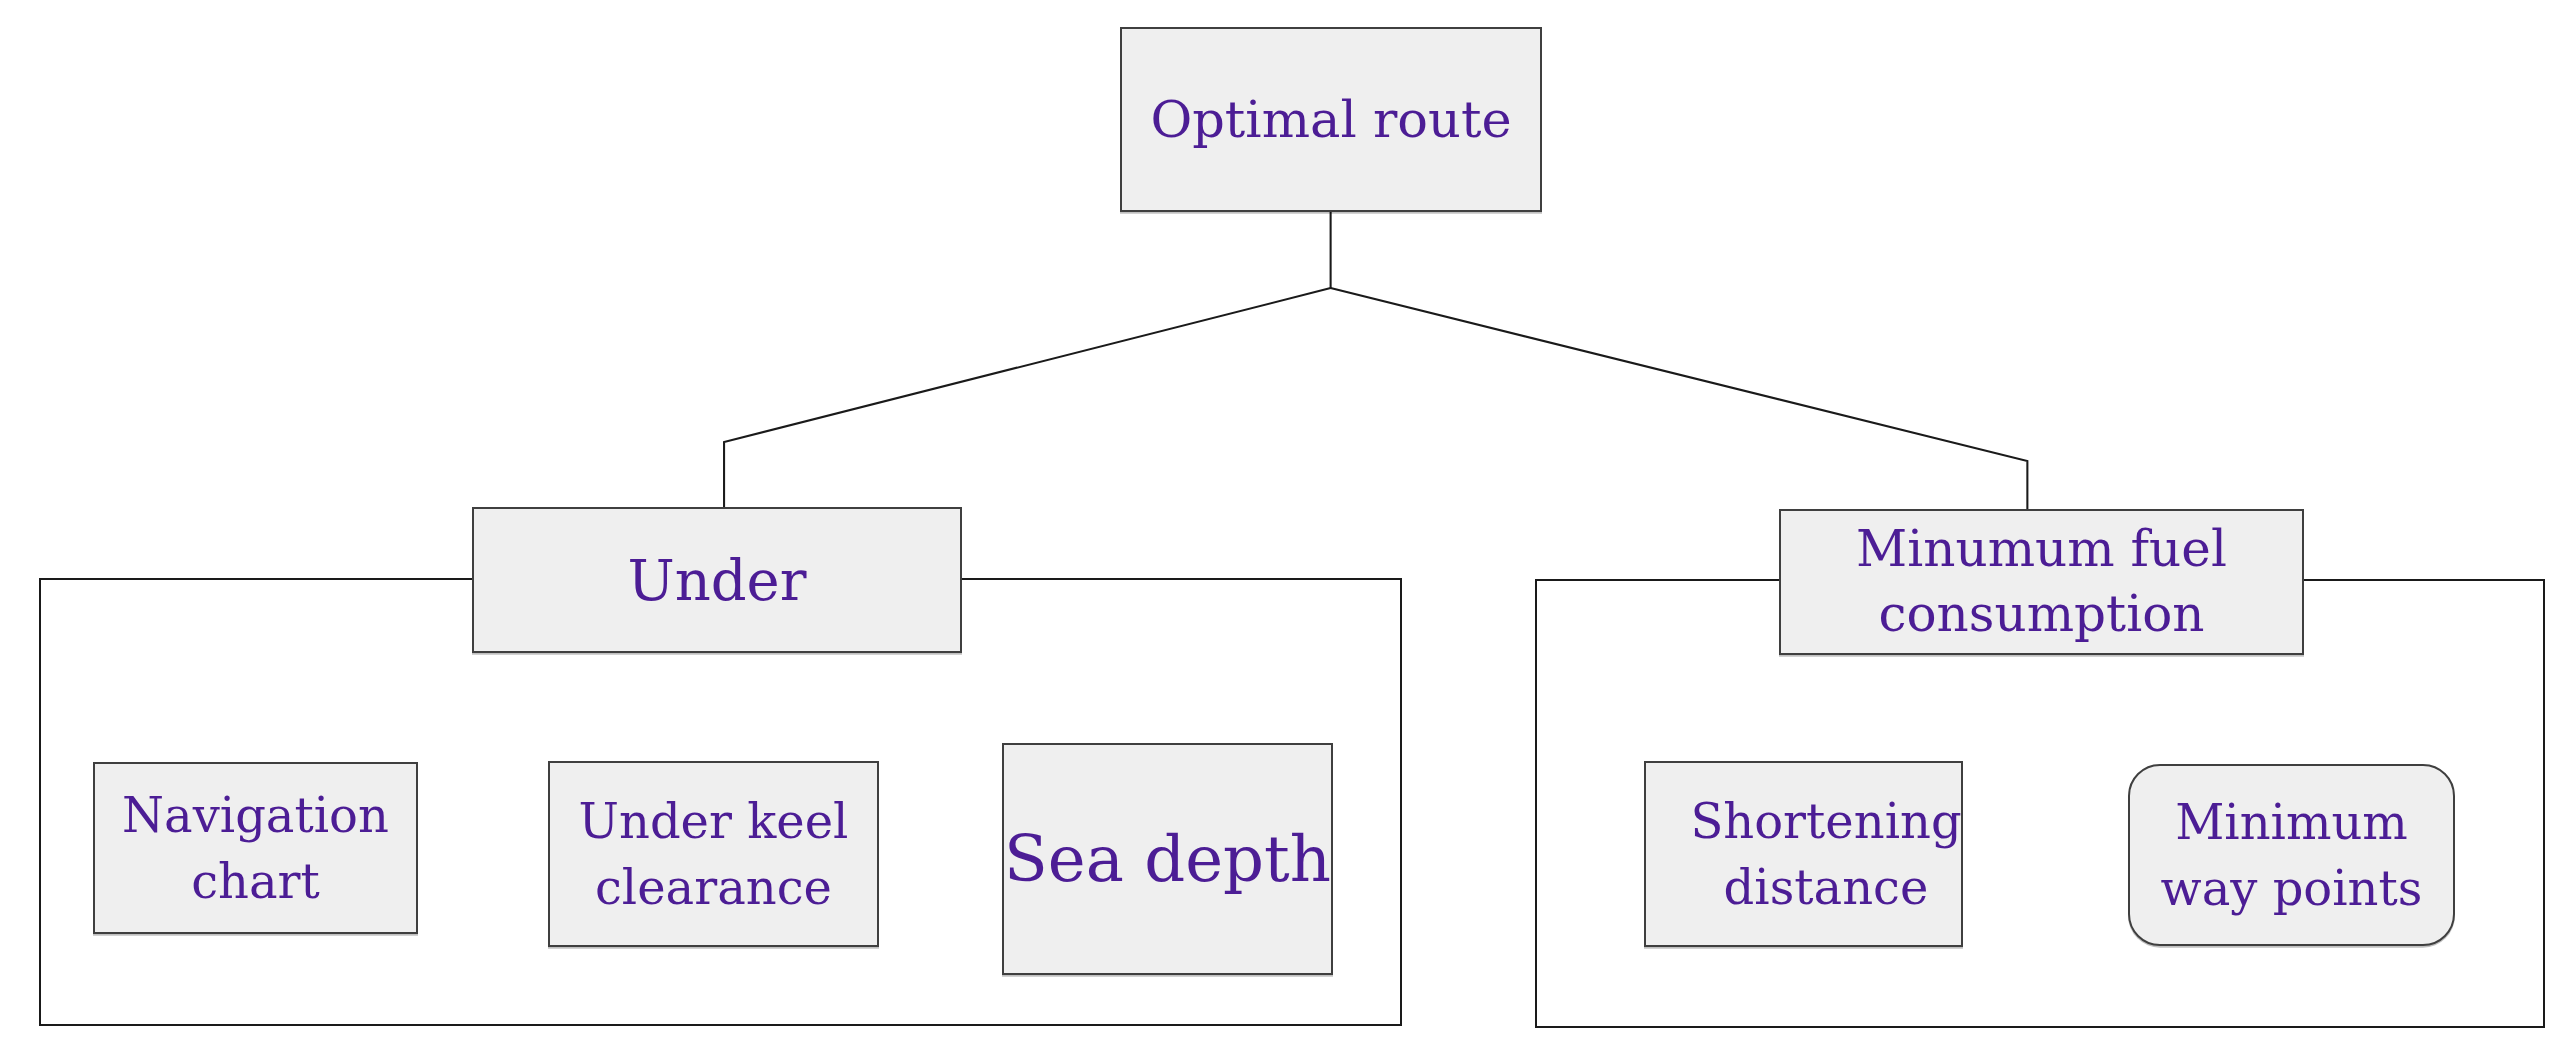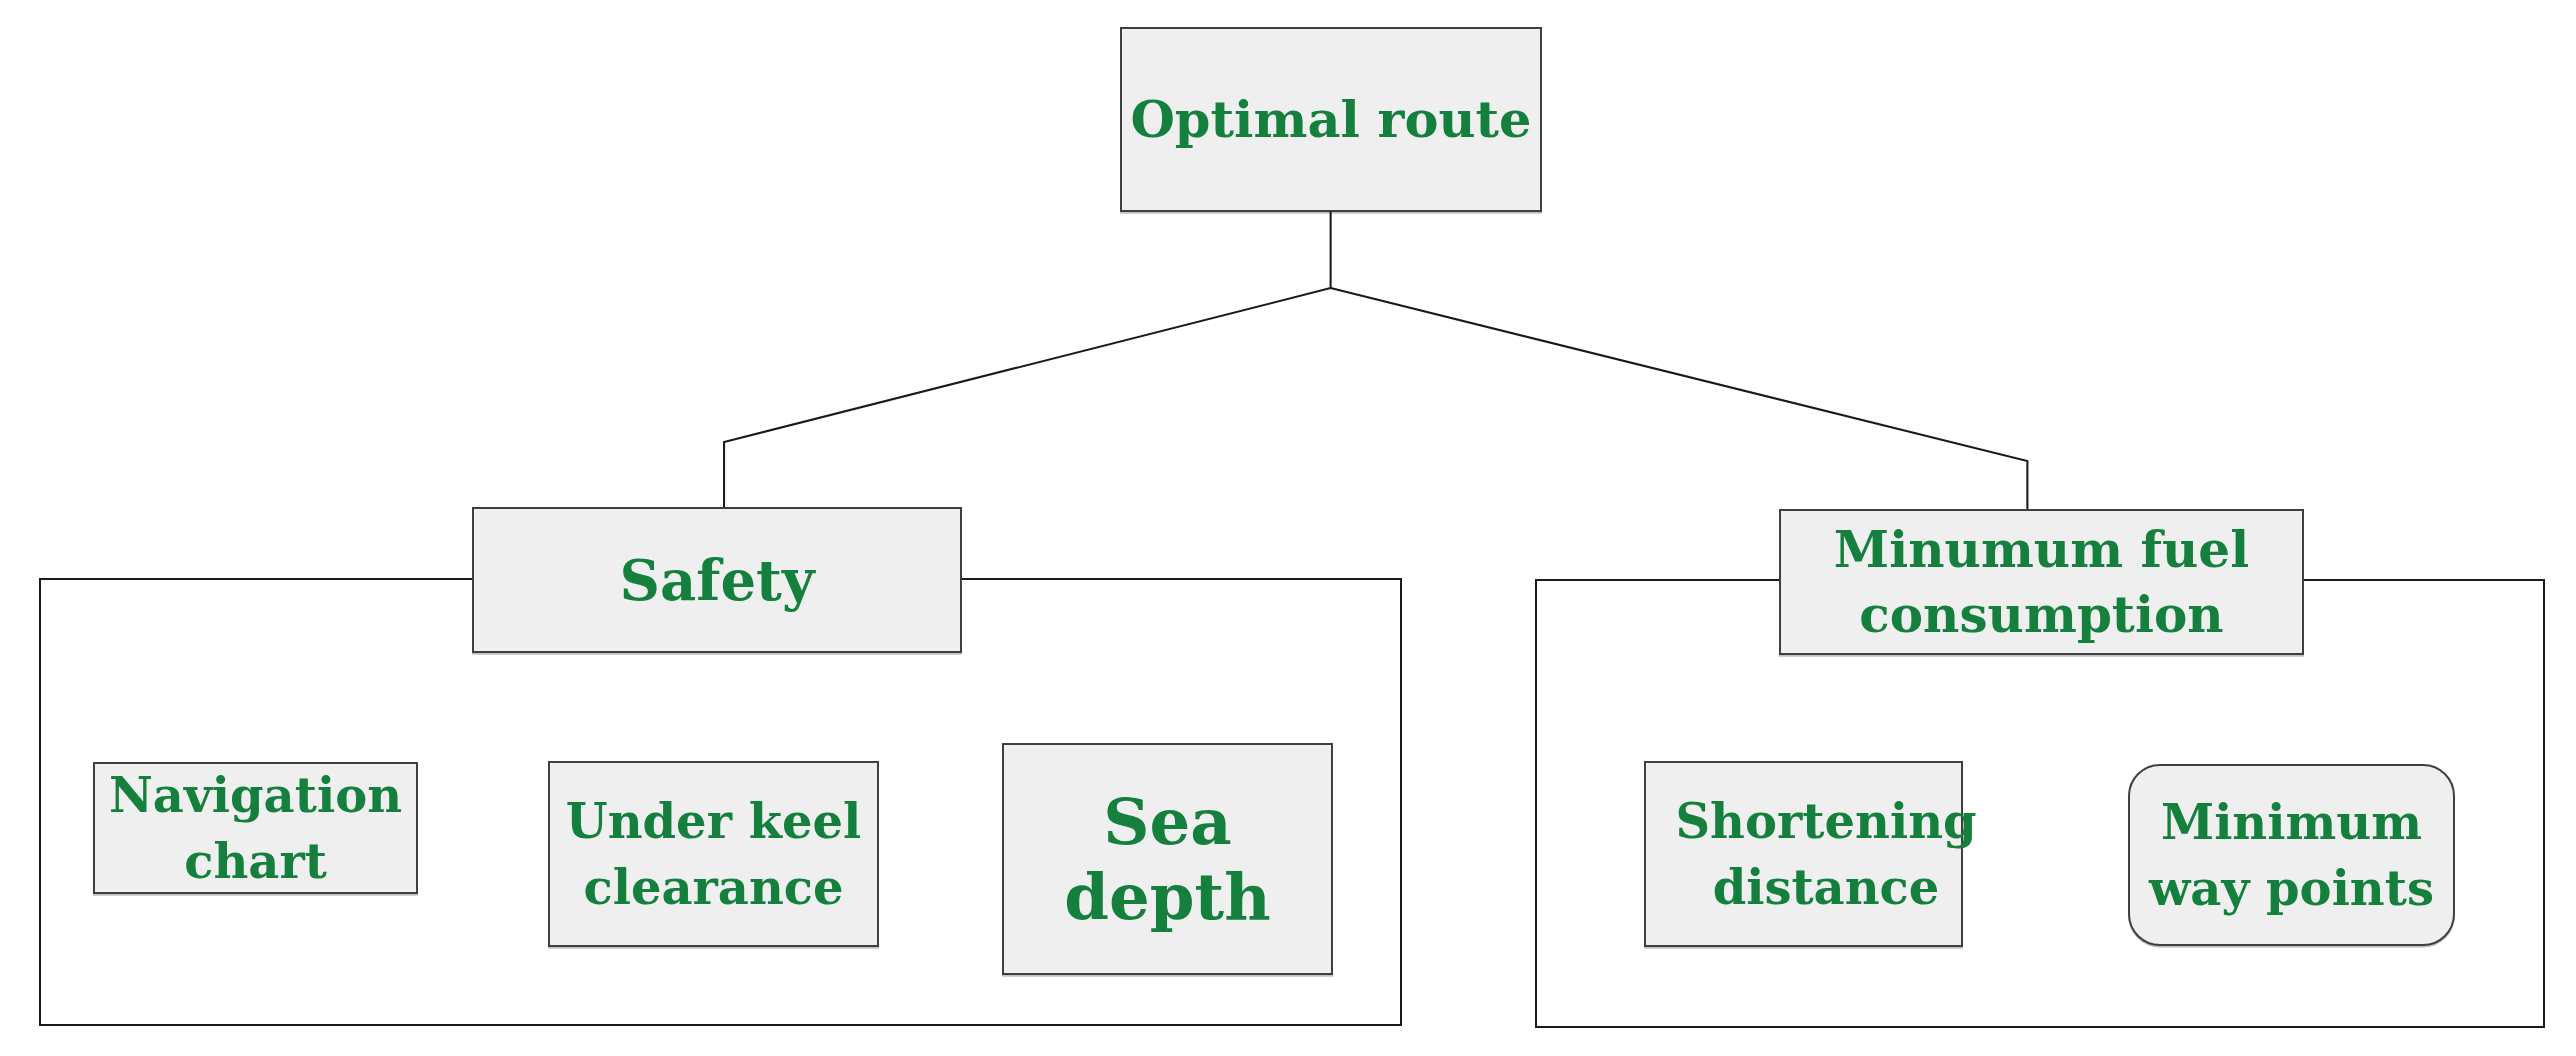--- a/index.html
+++ b/index.html
@@ -2,23 +2,22 @@
 <html style="font-size:13.2px"><head>
 <meta charset="utf-8">
 <style>
   html, body { margin: 0; padding: 0; background: #ffffff; }
   .canvas {
     position: relative;
     width: 2576px;
     height: 1057px;
     background: #ffffff;
     font-family: "DejaVu Serif", "Liberation Serif", serif;
-    color: #15803d;
+    color: #4c1d95;
     overflow: hidden;
-    font-weight: bold;
   }
   .node {
     position: absolute;
     box-sizing: border-box;
     background: #efefef;
     border: 2.5px solid #3f3f3f;
     display: flex;
     align-items: center;
     justify-content: center;
     text-align: center;
@@ -37,21 +36,21 @@
     position: absolute;
     left: 0; top: 0;
     width: 2576px;
     height: 1057px;
     z-index: 1;
   }
   
   .n-root  { left: 1120px; top: 26.5px;  width: 422px; height: 185px; font-size: 51px; }
   .n-safety{ left: 472px;  top: 507px; width: 490px; height: 146px; font-size: 56px; }
   .n-fuel  { left: 1779px; top: 509px; width: 525px; height: 146px; font-size: 50px; line-height: 65px; }
-  .n-nav   { left: 93px;  top: 762px; width: 325px; height: 132px; font-size: 48px; line-height: 66px; }
+  .n-nav   { left: 93px;  top: 762px; width: 325px; height: 172px; font-size: 48px; line-height: 66px; }
   .n-keel  { left: 548px;  top: 761px; width: 331px; height: 186px; font-size: 48px; line-height: 66px; text-align: center; }
   .n-sea   { left: 1002px; top: 743px; width: 331px; height: 232px; font-size: 64px; }
   .n-short { left: 1644px; top: 761px; width: 319px; height: 186px; font-size: 48px; line-height: 66px; padding-left: 45px; }
   .n-way   { left: 2128px; top: 764px; width: 327px; height: 182px; font-size: 48px; line-height: 66px; border-radius: 32px; }
   .f-left  { left: 39px;   top: 578px; width: 1363px; height: 448px; }
   .f-right { left: 1535px; top: 579px; width: 1010px; height: 449px; }
 </style>
 </head>
 <body>
 
@@ -61,21 +60,21 @@
   <div class="frame f-right"></div>
 
   <svg class="connectors" viewBox="0 0 3113 1277" xmlns="http://www.w3.org/2000/svg">
     <line x1="1608" y1="256" x2="1608" y2="349" stroke="#1a1a1a" stroke-width="2.5"></line>
     <polyline points="1608,348 875,534 875,616" fill="none" stroke="#1a1a1a" stroke-width="2.5"></polyline>
     <polyline points="1608,348 2450,557 2450,618" fill="none" stroke="#1a1a1a" stroke-width="2.5"></polyline>
   </svg>
 
   <div class="node n-root">Optimal route</div>
 
-  <div class="node n-safety">Safety</div>
+  <div class="node n-safety">Under</div>
 
   <div class="node n-fuel">Minumum fuel
 consumption</div>
 
   <div class="node n-nav">Navigation
 chart</div>
 
   <div class="node n-keel">Under keel
 clearance</div>
 

